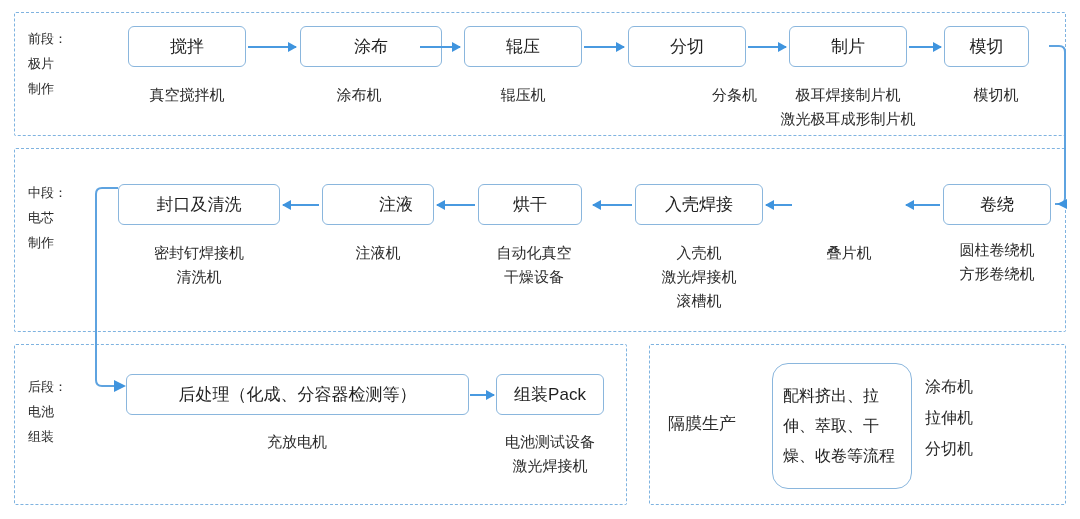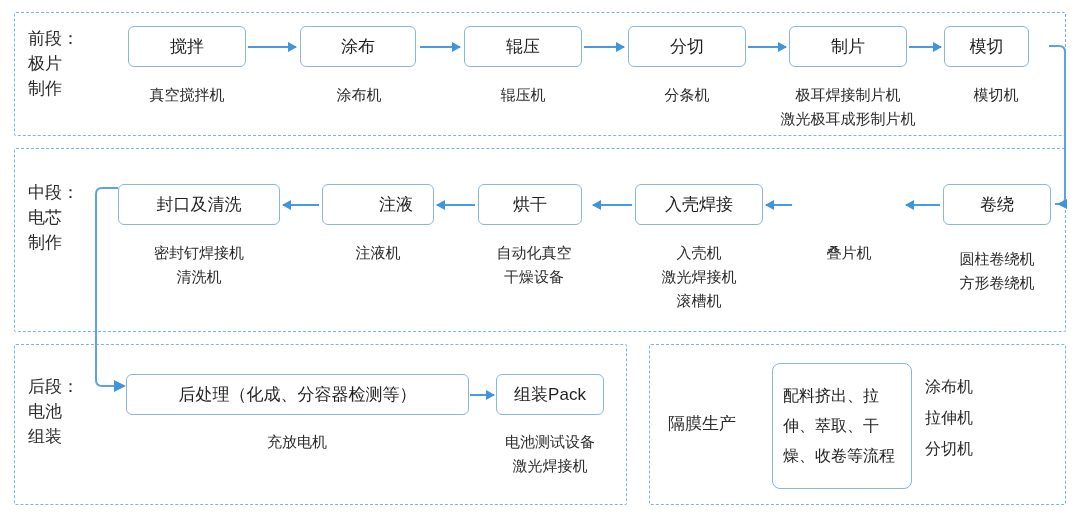--- a/index.html
+++ b/index.html
@@ -29,21 +29,21 @@
     background: transparent;
   }
   #sec-front { left: 14px;  top: 12px;  width: 1052px; height: 124px; }
   #sec-mid   { left: 14px;  top: 148px; width: 1052px; height: 184px; }
   #sec-back  { left: 14px;  top: 344px; width: 613px;  height: 161px; }
   #sec-sep   { left: 649px; top: 344px; width: 417px;  height: 161px; }
 
   
   .stage-label {
     position: absolute;
-    font-size: 17px;
+    font-size: 13px;
     line-height: 25px;
     color: #2b2b2b;
     white-space: pre-line;
     text-align: left;
   }
   #label-front { left: 28px; top: 26px; }
   #label-mid   { left: 28px; top: 180px; }
   #label-back  { left: 28px; top: 374px; }
   #label-sep   { left: 668px; top: 411px; font-size: 17px; }
 
@@ -100,21 +100,21 @@
     overflow: visible;
     pointer-events: none;
   }
 
   
   #sep-box {
     position: absolute;
     left: 772px; top: 363px;
     width: 140px; height: 126px;
     border: 1.4px solid #8ab6dd;
-    border-radius: 8px;
+    border-radius: 16px;
     background: #fff;
     display: flex;
     align-items: center;
     justify-content: center;
     padding: 4px 10px;
     font-size: 16px;
     line-height: 30px;
     text-align: left;
     color: #1f1f1f;
   }
@@ -143,36 +143,36 @@
 制作</div>
   <div class="stage-label" id="label-mid">中段：
 电芯
 制作</div>
   <div class="stage-label" id="label-back">后段：
 电池
 组装</div>
   <div class="stage-label" id="label-sep">隔膜生产</div>
 
   <div class="node" style="left:128px; top:26px;  width:118px; height:41px;">搅拌</div>
-  <div class="node" style="left:300px; top:26px;  width:116px; height:41px;">涂布</div>
+  <div class="node" style="left:300px; top:26px;  width:142px; height:41px;">涂布</div>
   <div class="node" style="left:464px; top:26px;  width:118px; height:41px;">辊压</div>
   <div class="node" style="left:628px; top:26px;  width:118px; height:41px;">分切</div>
   <div class="node" style="left:789px; top:26px;  width:118px; height:41px;">制片</div>
   <div class="node" style="left:944px; top:26px;  width:85px; height:41px;">模切</div>
 
   <div class="arrow right" style="left:248px; top:46px; width:48px;"></div>
   <div class="arrow right" style="left:420px; top:46px; width:40px;"></div>
   <div class="arrow right" style="left:584px; top:46px; width:40px;"></div>
   <div class="arrow right" style="left:748px; top:46px; width:38px;"></div>
   <div class="arrow right" style="left:909px; top:46px; width:32px;"></div>
 
   <div class="caption" style="left:117px; top:83px; width:140px;">真空搅拌机</div>
   <div class="caption" style="left:289px; top:83px; width:140px;">涂布机</div>
   <div class="caption" style="left:453px; top:83px; width:140px;">辊压机</div>
-  <div class="caption" style="left:617px; top:83px; width:140px;">分条机</div>
+  <div class="caption" style="left:617px; top:83px; width:140px;text-align:right;">分条机</div>
   <div class="caption" style="left:936px; top:83px; width:120px;">模切机</div>
   <div class="caption" style="left:768px; top:83px; width:160px;">极耳焊接制片机
 激光极耳成形制片机</div>
 
   <svg class="connector" style="left:1049px; top:46px; width:30px; height:160px;">
     <path d="M0,0 H10 Q16,0 16,6 V152 Q16,158 10,158 H6" fill="none" stroke="#5ea3e0" stroke-width="2"></path>
     <polygon points="8,158 18,153 18,163" fill="#3f94de"></polygon>
   </svg>
 
   <div class="node" style="left:118px; top:184px; width:162px; height:41px;">封口及清洗</div>
@@ -189,21 +189,21 @@
 
   <div class="caption" style="left:129px; top:241px; width:140px;">密封钉焊接机
 清洗机</div>
   <div class="caption" style="left:464px; top:241px; width:140px;">自动化真空
 干燥设备</div>
   <div class="caption" style="left:308px; top:241px; width:140px;">注液机</div>
   <div class="caption" style="left:629px; top:241px; width:140px;">入壳机
 激光焊接机
 滚槽机</div>
   <div class="caption" style="left:779px; top:241px; width:140px;">叠片机</div>
-  <div class="caption" style="left:927px; top:247px; width:140px;">圆柱卷绕机
+  <div class="caption" style="left:927px; top:238px; width:140px;">圆柱卷绕机
 方形卷绕机</div>
 
   <svg class="connector" style="left:92px; top:184px; width:48px; height:210px;">
     <path d="M26,4 H10 Q4,4 4,10 V196 Q4,202 10,202 H26" fill="none" stroke="#5ea3e0" stroke-width="2"></path>
     <polygon points="34,202 22,196 22,208" fill="#3f94de"></polygon>
   </svg>
 
   <div class="node" style="left:126px; top:374px; width:343px; height:41px; font-size:17px;">后处理（化成、分容器检测等）</div>
   <div class="node" style="left:496px; top:374px; width:108px; height:41px;">组装Pack</div>
 

